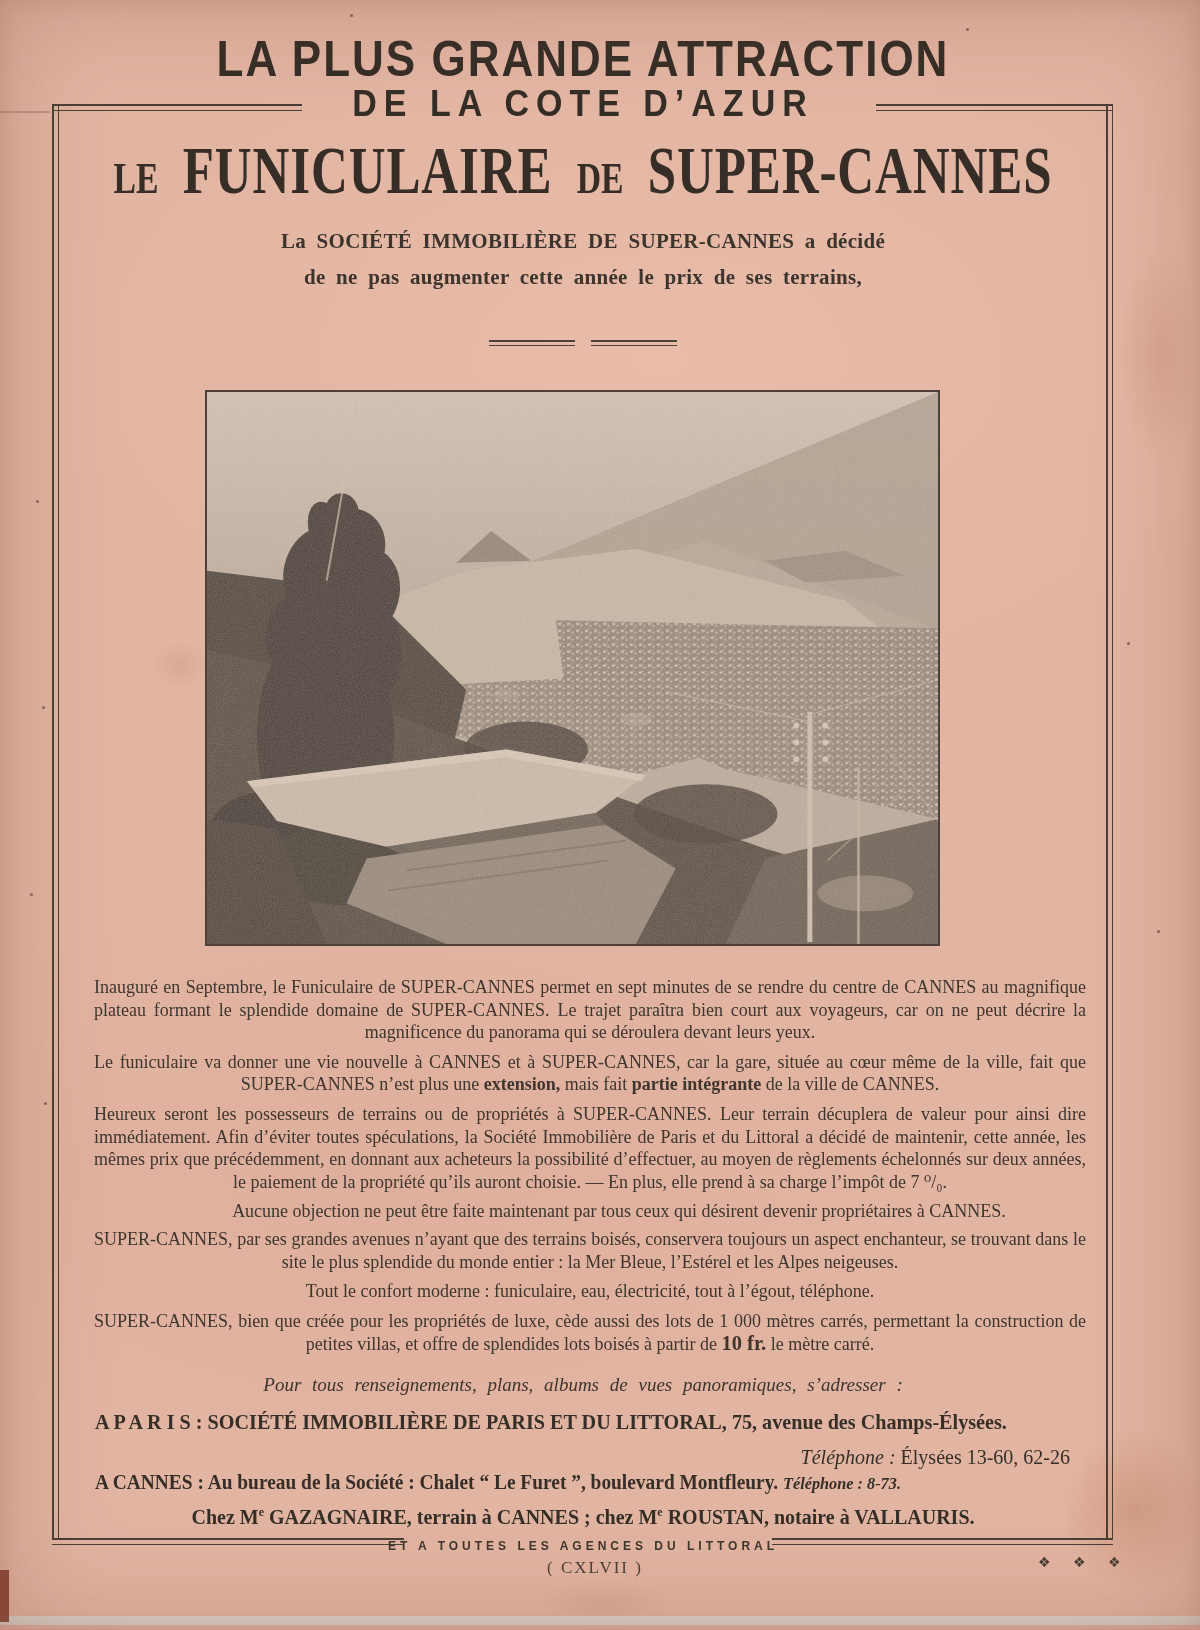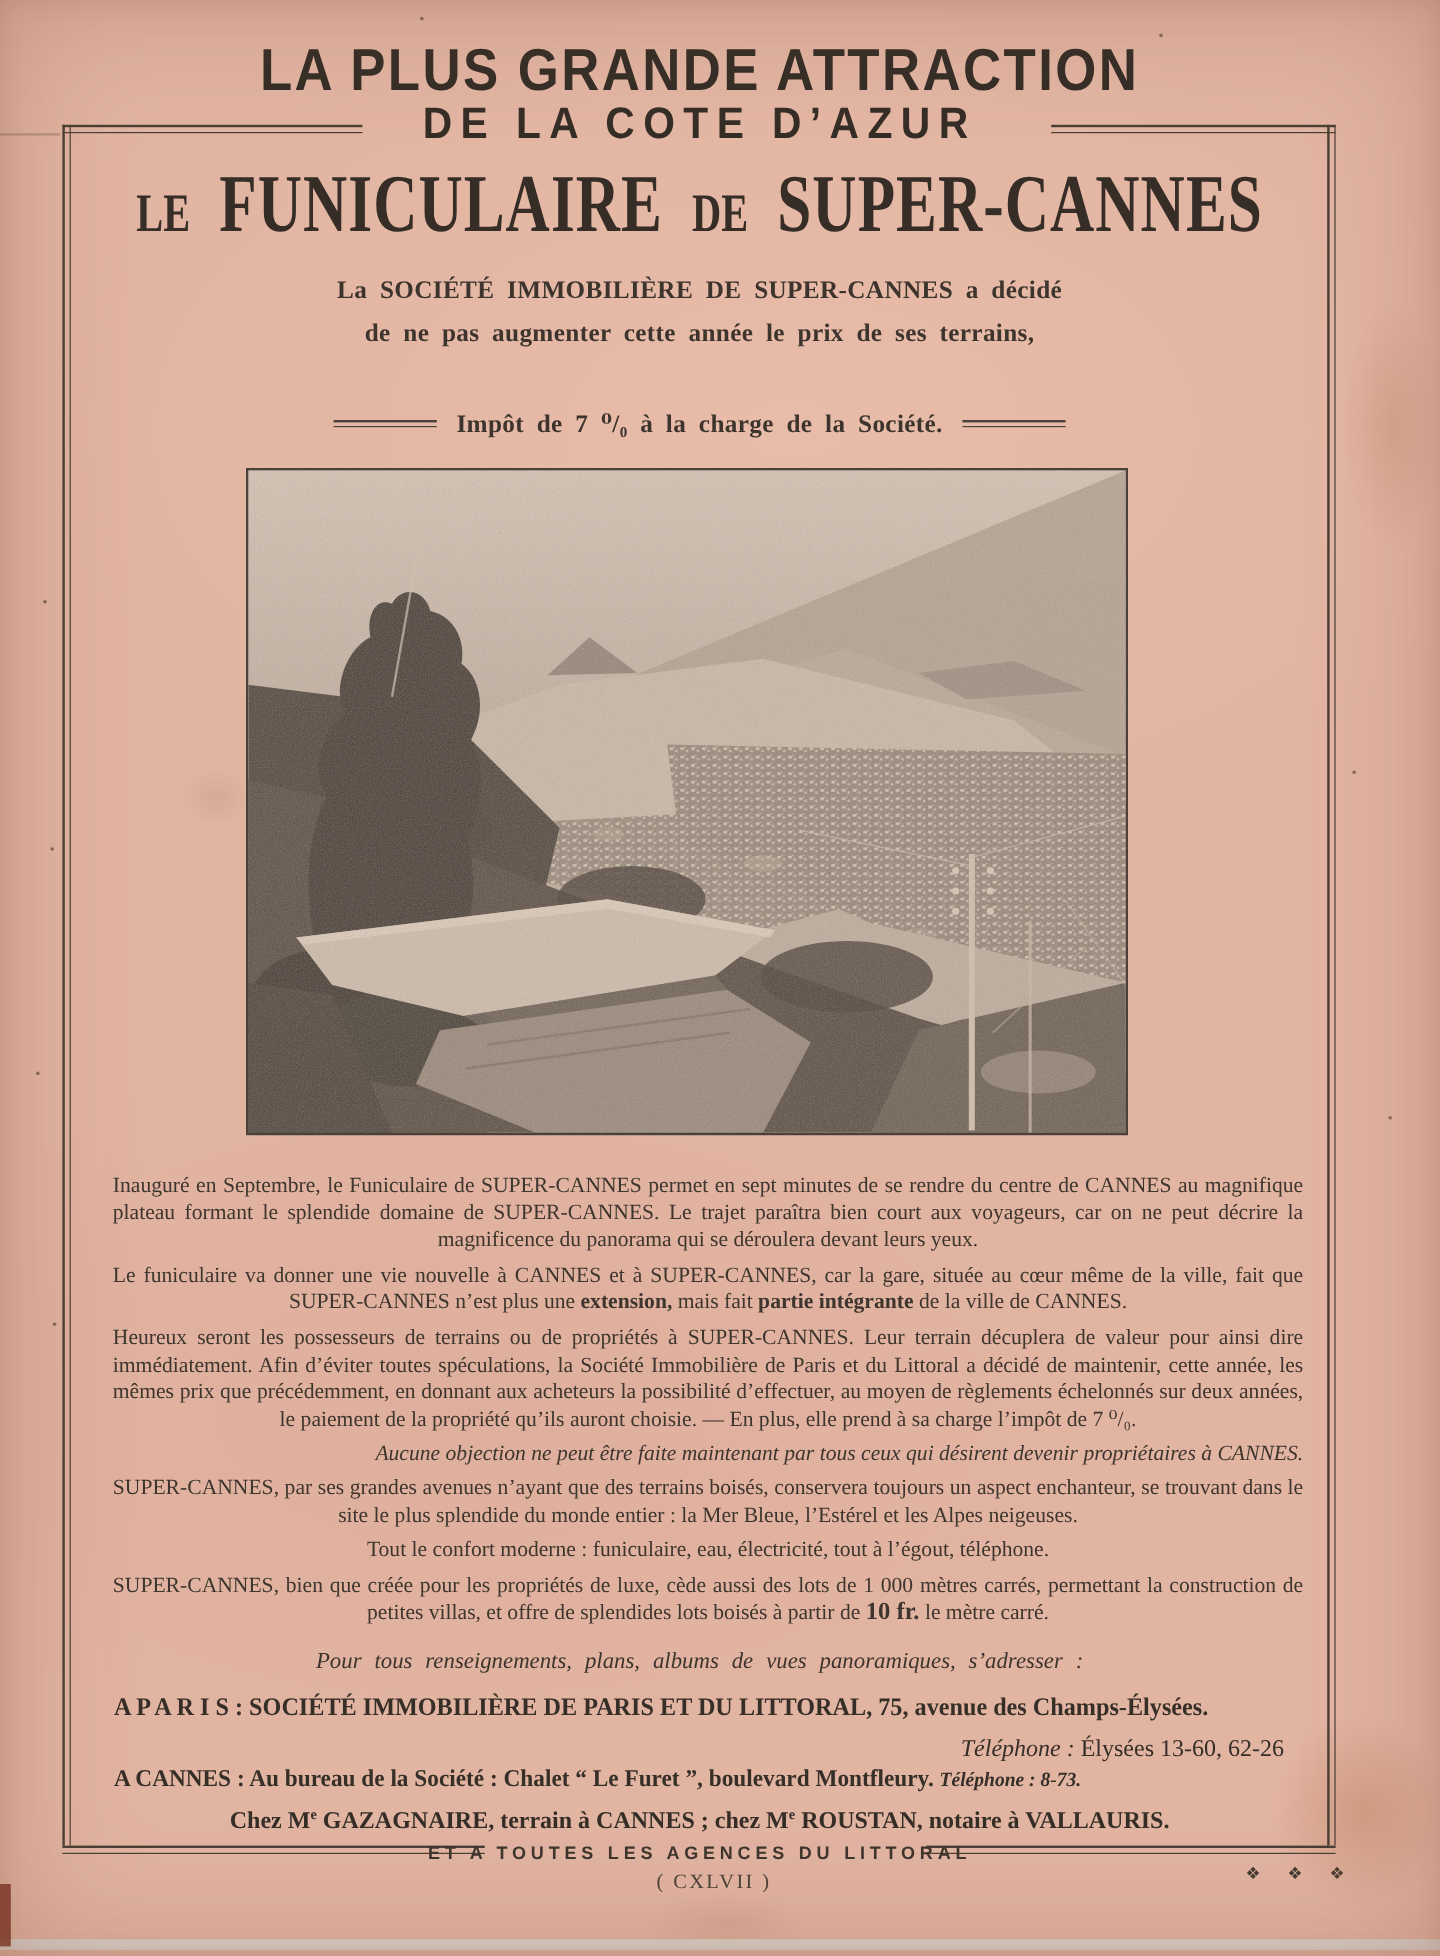--- a/index.html
+++ b/index.html
@@ -49,41 +49,41 @@
 
   
   .photo{position:absolute;left:205px;top:390px;width:735px;height:556px;margin:0;
     border:2px solid var(--photo-border);box-sizing:border-box;background:#b9ab9b;}
   .photo svg{display:block;width:100%;height:100%;}
 
   
   .body-copy{position:absolute;left:94px;top:976px;width:992px;
     font-size:18px;line-height:22.6px;color:#3e362e;}
   .para{margin:0 0 7px;text-align:justify;text-align-last:center;}
-  .para-indent{margin:0 0 5px;text-align:right;text-indent:58px;font-style:italic;}
+  .para-indent{margin:0 0 5px;text-align:center;text-indent:58px;}
   .para-center{margin:0 0 7px;text-align:center;}
   .seg-b{font-weight:bold;}
   .seg-i{font-style:italic;}
   .seg-lg{font-weight:bold;font-size:1.14em;}
   .seg-sup{vertical-align:super;font-size:.6em;}
   .seg-small{font-size:.84em;}
 
   
   .contact-intro{position:absolute;top:1374px;left:0;right:34px;text-align:center;
     font-size:19px;font-weight:normal;font-style:italic;word-spacing:6px;color:#3d352d;}
   .addr{position:absolute;font-weight:bold;color:#362f28;white-space:nowrap;}
   .addr-paris{top:1410px;left:95px;font-size:21px;transform:scaleX(.96);transform-origin:left center;}
   .addr-phone{top:1446px;right:130px;font-weight:normal;font-size:20px;}
   .addr-cannes{top:1471px;left:95px;font-size:20px;transform:scaleX(.97);transform-origin:left center;}
   .addr-notaires{top:1505px;left:0;right:34px;text-align:center;font-size:20px;}
 
   
   .agencies{position:absolute;top:1536px;left:0;right:34px;text-align:center;z-index:3;}
   .agencies span{display:inline-block;font-family:"Liberation Sans","DejaVu Sans",sans-serif;
-    font-weight:bold;font-size:15px;letter-spacing:4px;color:#3d352d;padding:0 8px;}
+    font-weight:bold;font-size:12px;letter-spacing:4px;color:#3d352d;padding:0 8px;}
   .folio{position:absolute;top:1558px;left:0;right:34px;text-align:center;
     font-size:17px;letter-spacing:2px;color:#4a4138;margin-left:24px;}
   .ornaments{position:absolute;top:1554px;left:1038px;font-size:14px;
     letter-spacing:9px;color:#453b31;font-family:"DejaVu Sans",sans-serif;}
 
   
   .stain{position:absolute;border-radius:50%;pointer-events:none;}
   .st1{left:1060px;top:1430px;width:150px;height:160px;
     background:radial-gradient(closest-side,rgba(170,100,60,.28),rgba(170,100,60,0));}
   .st2{left:1118px;top:250px;width:85px;height:210px;
@@ -112,21 +112,20 @@
   <div class="fr fr-h fr-bot-l"></div>
   <div class="fr fr-h fr-bot-r"></div>
   <div class="crease"></div>
 
   <h1 class="main-title"><span class="seg-small">LE</span><span> FUNICULAIRE </span><span class="seg-small">DE</span><span> SUPER-CANNES</span></h1>
 
   <div class="sub sub1">La SOCIÉTÉ IMMOBILIÈRE DE SUPER-CANNES a décidé</div>
   <div class="sub sub2">de ne pas augmenter cette année le prix de ses terrains,</div>
   <div class="sub impot">
     <span class="dblrule"></span>
-    <span>Impôt de 7 ⁰/₀ à la charge de la Société.</span>
     <span class="dblrule"></span>
   </div>
 
   <figure class="photo">
     <svg viewBox="0 0 733 556" preserveAspectRatio="none">
       <defs>
         <linearGradient id="g-sky" x1="0" y1="0" x2="0" y2="1">
           <stop offset="0" stop-color="#d3c6b7"></stop>
             <stop offset="1" stop-color="#b4a697"></stop>
         </linearGradient>

